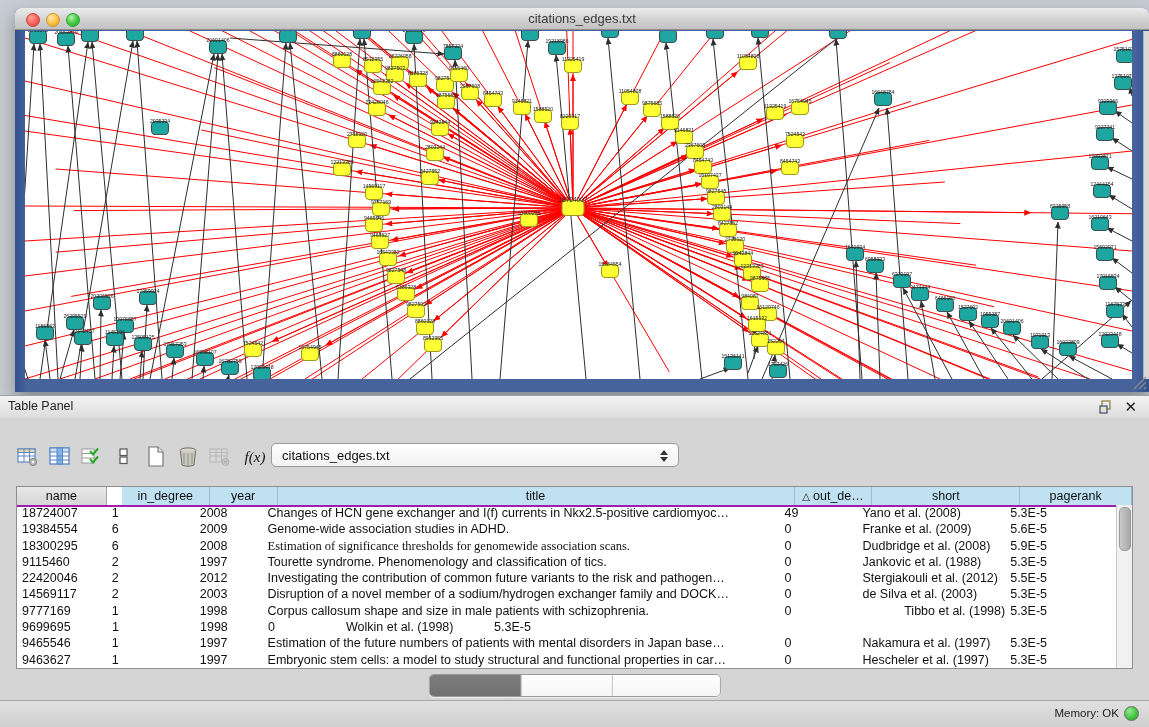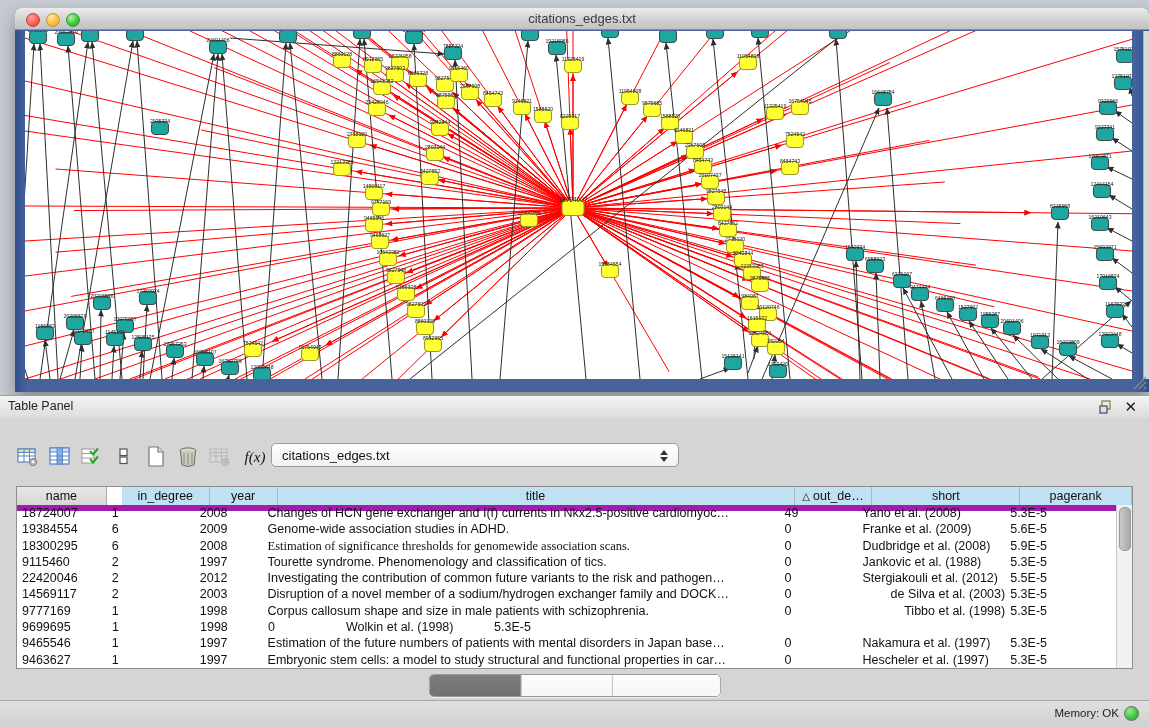--- a/index.html
+++ b/index.html
@@ -66,21 +66,21 @@
   }
   .combo-arrows{position:absolute;right:9px;top:4px;width:9px;height:16px;}
   .combo-arrows div{width:0;height:0;border-left:4.5px solid transparent;border-right:4.5px solid transparent;margin:2px 0;}
   .ca-up{border-bottom:5px solid #333;}
   .ca-down{border-top:5px solid #333;}
   
   .datatable{
     position:absolute;left:16px;top:68px;width:1117px;height:183px;
     background:#fff;border:1px solid #8e8e8e;box-sizing:border-box;
   }
-  .thead{display:flex;height:18px;border-bottom:6px solid #a21caf;}
+  .thead{display:flex;height:18px;border-bottom:2px solid #a21caf;}
   .th{
     font-size:12.5px;color:#111;text-align:center;line-height:18px;
     background:#c0e1f1;border-right:1px solid #9fb9c6;box-sizing:border-box;
     overflow:hidden;white-space:nowrap;
   }
   .th.gray{background:linear-gradient(#e8e8e8,#d6d6d6);border-right:1px solid #a8a8a8;}
   .sortmark{font-size:10px;margin-right:3px;}
   .tbody{position:absolute;left:0;top:18px;right:15px;bottom:0;overflow:hidden;}
   .tr{display:flex;height:16.3px;}
   .td{
@@ -727,21 +727,21 @@
           <div class="td" style="width: 78px;">0</div>
           <div class="td" style="width: 148px;">Stergiakouli et al. (2012)</div>
           <div class="td" style="width: 112px;">5.5E-5</div>
         </div>
         <div class="tr">
           <div class="td" style="width: 90px;">14569117</div>
           <div class="td" style="width: 88px;">2</div>
           <div class="td" style="width: 68px;">2003</div>
           <div class="td" style="width: 518px;">Disruption of a novel member of a sodium/hydrogen exchanger family and DOCK…</div>
           <div class="td" style="width: 78px;">0</div>
-          <div class="td" style="width: 148px; text-align: right;">de Silva et al. (2003)</div>
+          <div class="td" style="width: 148px;">de Silva et al. (2003)</div>
           <div class="td" style="width: 112px;">5.3E-5</div>
         </div>
         <div class="tr">
           <div class="td" style="width: 90px;">9777169</div>
           <div class="td" style="width: 88px;">1</div>
           <div class="td" style="width: 68px;">1998</div>
           <div class="td" style="width: 518px;">Corpus callosum shape and size in male patients with schizophrenia.</div>
           <div class="td" style="width: 78px;">0</div>
           <div class="td" style="width: 148px; text-align: right;">Tibbo et al. (1998)</div>
           <div class="td" style="width: 112px;">5.3E-5</div>

